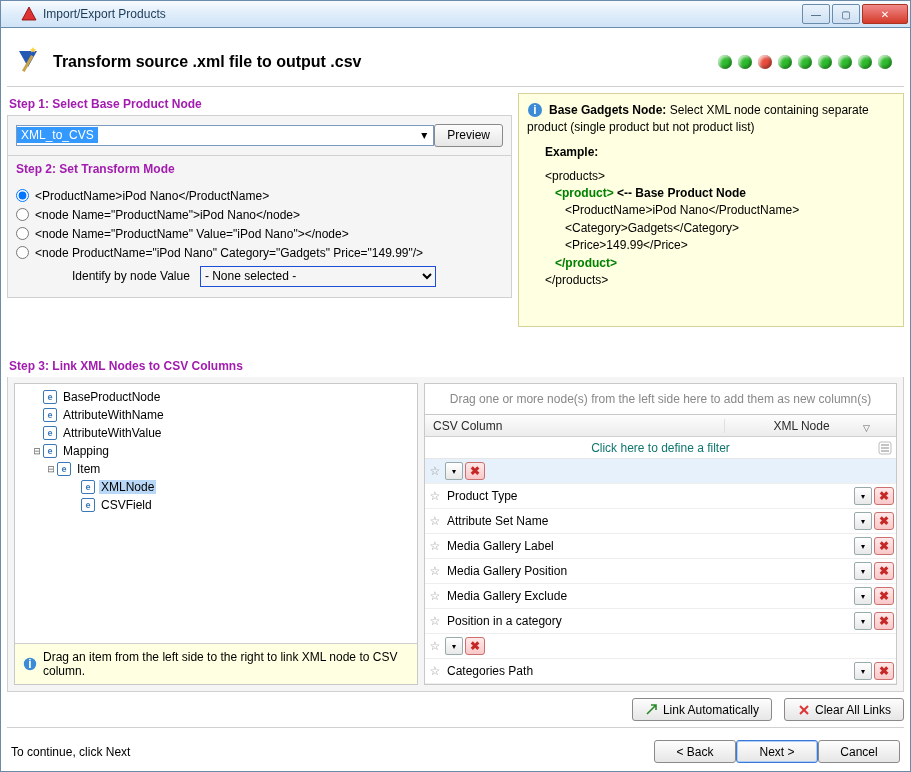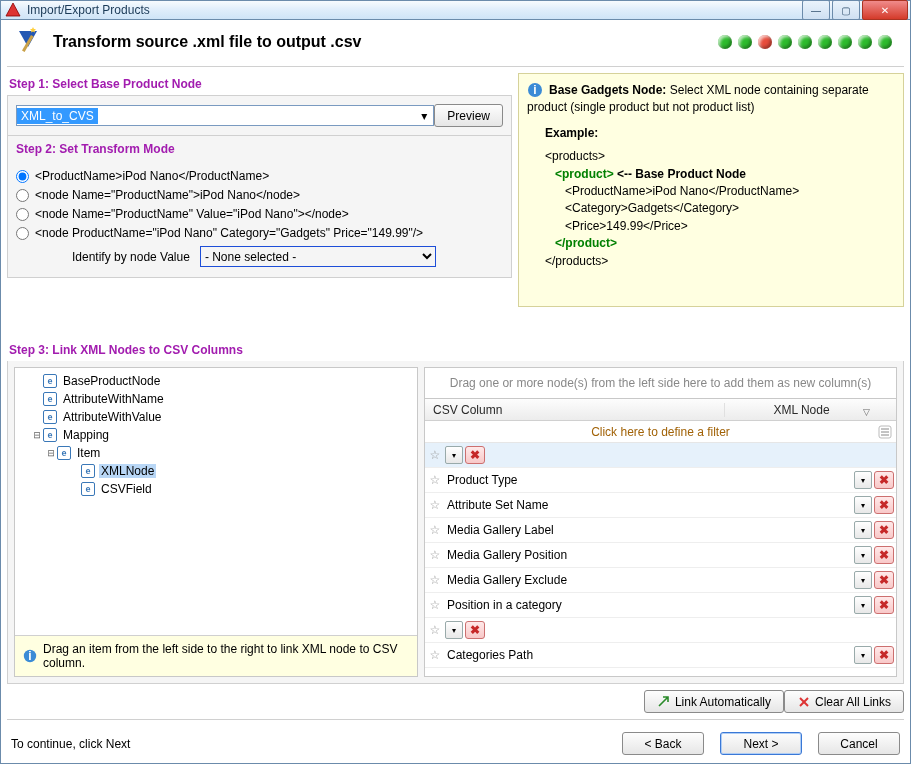--- a/index.html
+++ b/index.html
@@ -1,26 +1,26 @@
 <!DOCTYPE html>
 <html><head>
 <meta charset="utf-8">
 <style>
 * { box-sizing: border-box; margin: 0; padding: 0; font-family: "Segoe UI", Tahoma, sans-serif; font-size: 12px; }
 body { background: #fff; width: 911px; height: 772px; overflow: hidden; }
 
 
-.titlebar { height: 20px; background: linear-gradient(#f7fbfe, #e1eefb 45%, #cfe4f7); border: 1px solid #6b8bab; display: flex; align-items: center; padding-left: 4px; }
+.titlebar { height: 28px; background: linear-gradient(#f7fbfe, #e1eefb 45%, #cfe4f7); border: 1px solid #6b8bab; display: flex; align-items: center; padding-left: 20px; }
 .titlebar .app-icon { width: 16px; height: 16px; margin-right: 6px; }
 .titlebar .title { flex: 1; color: #1b3a57; font-size: 12px; }
 .win-btns { display: flex; height: 20px; margin-right: 2px; }
 .win-btn { width: 28px; height: 20px; margin-left: 2px; border: 1px solid #6b8bab; background: linear-gradient(#eaf3fb,#cfe0f2); display:flex; align-items:center; justify-content:center; font-size:10px; color:#31506e; border-radius:2px; }
 .win-btn.close { background: linear-gradient(#f08b8b,#d43a2a); color:#fff; width:46px; border-color:#a32; }
 
-.window-body { border:1px solid #6b8bab; border-top:none; height: 744px; background:#fff; padding: 0 6px 6px 6px; display:flex; flex-direction:column; }
+.window-body { border:1px solid #6b8bab; border-top:none; height: 744px; background:#fff; padding: 12px 6px 6px 6px; display:flex; flex-direction:column; }
 
 
 .wizard-header { display:flex; align-items:center; height:44px; padding:4px 6px; }
 .wizard-header .wiz-icon { width:30px; height:30px; margin-right:10px; }
 .wizard-header .wiz-title { font-size:16px; font-weight:bold; color:#000; flex:1; }
 .dots { display:flex; gap:6px; padding-right:6px; }
 .dot { width:14px; height:14px; border-radius:50%; background:#2dbb2d; box-shadow: inset -2px -2px 3px rgba(0,0,0,.3), inset 2px 2px 3px rgba(255,255,255,.7); }
 .dot.red { background:#e74c3c; }
 
 .hr { height:1px; background:#d0d0d0; margin:2px 0 6px 0; }
@@ -69,38 +69,38 @@
 
 .grid-panel { flex:1; display:flex; flex-direction:column; }
 .drop-hint { height:32px; border:1px solid #c8c8c8; background:#fff; color:#888; display:flex; align-items:center; justify-content:center; font-style:normal; }
 .grid { flex:1; border:1px solid #c8c8c8; border-top:none; background:#fff; display:flex; flex-direction:column; overflow:hidden; }
 .grid-head { display:flex; background:linear-gradient(#fdfdfd,#ececec); border-bottom:1px solid #d0d0d0; height:22px; align-items:center; }
 .gh-col { padding:0 8px; color:#2a2a2a; }
 .gh-csv { width:300px; border-right:1px solid #e0e0e0;}
 .gh-xml { flex:1; text-align:center; position:relative;}
 .gh-xml .tri { position:absolute; right:8px; top:4px; font-size:9px; color:#666;}
 .gh-scroll { width:18px; background:#f0f0f0; border-left:1px solid #d0d0d0;}
-.filter-row { height:22px; border-bottom:1px solid #e6e6e6; color:#a16207; display:flex; align-items:center; justify-content:center; position:relative; }
+.filter-row { height:22px; border-bottom:1px solid #e6e6e6; color:#0f766e; display:flex; align-items:center; justify-content:center; position:relative; }
 .filter-row .note-icon { position:absolute; right:4px; }
 .grid-body { flex:1; overflow-y:scroll; }
 .grow { display:flex; align-items:center; height:25px; border-bottom:1px solid #eee; }
 .grow.sel { background:#e6f1fb; }
 .grow .star { width:20px; text-align:center; color:#999; }
 .grow .name { flex:1; padding-left:2px; }
 .grow .dd { width:18px; height:18px; border:1px solid #9aa; background:linear-gradient(#fff,#e8e8e8); display:flex; align-items:center; justify-content:center; font-size:8px; margin-right:2px; border-radius:2px;}
 .grow .del { width:20px; height:18px; border:1px solid #cc6f6f; background:linear-gradient(#ffe9e9,#f8c8c8); color:#c62828; display:flex; align-items:center; justify-content:center; font-weight:bold; border-radius:3px; margin-right:2px;}
 
 
-.step3-actions { display:flex; justify-content:flex-end; gap:0; padding:6px 0 2px 0; }
+.step3-actions { display:flex; justify-content:flex-end; gap:12px; padding:6px 0 2px 0; }
 .btn .ico { width:14px; height:14px; }
 
 
 .footer { display:flex; align-items:center; padding:6px 4px 2px 4px; }
 .footer .hint { flex:1; color:#000; }
-.footer .btns { display:flex; gap:16px; }
+.footer .btns { display:flex; gap:0; }
 .btn.primary { border:1px solid #3a78d6; box-shadow:0 0 0 1px #aecdf5 inset; }
 
 
 .grid-body::-webkit-scrollbar { width:17px; }
 .grid-body::-webkit-scrollbar-track { background:#f0f0f0; }
 .grid-body::-webkit-scrollbar-thumb { background:#cdd7e1; border:1px solid #aeb8c2; }
 
 svg { display:block; }
 </style>
 </head>

